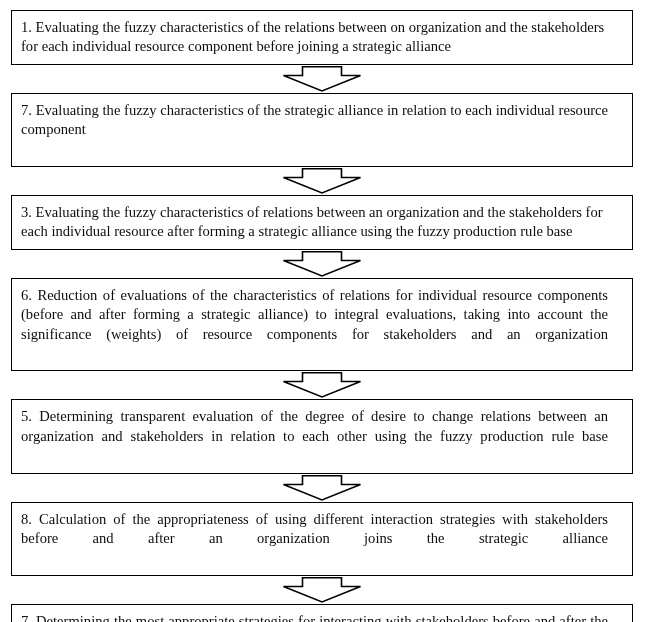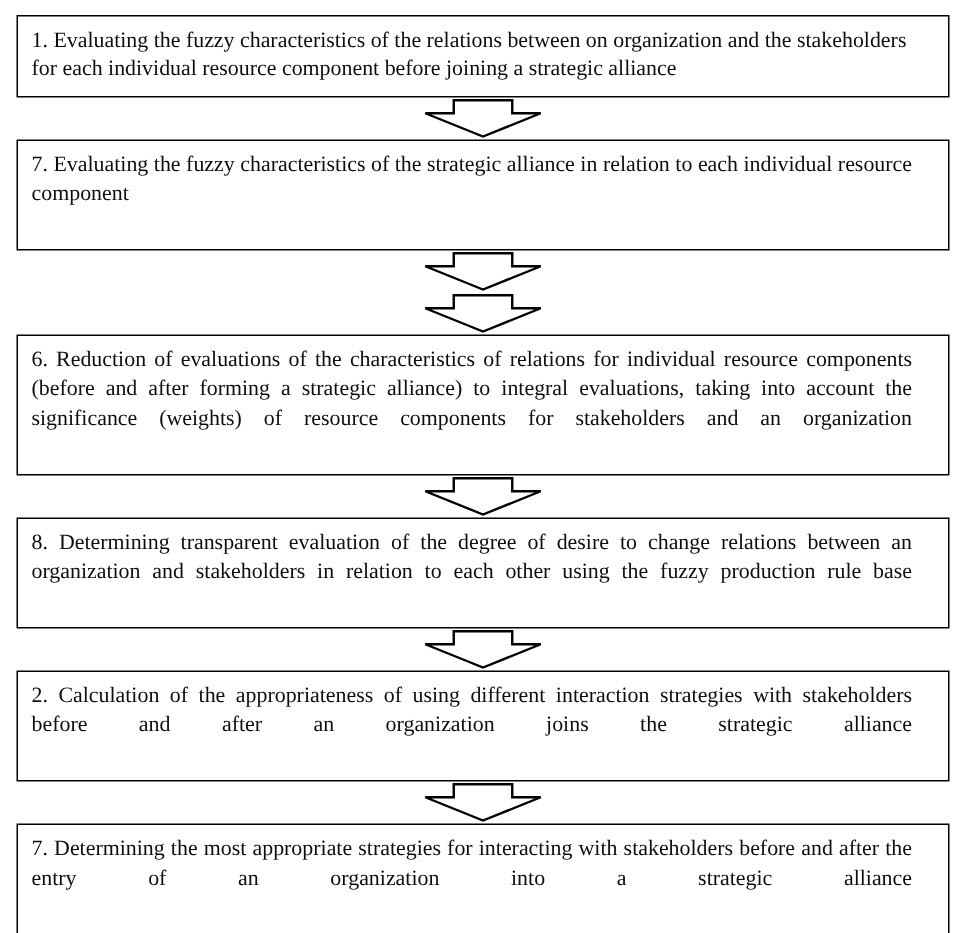--- a/index.html
+++ b/index.html
@@ -91,20 +91,25 @@
       <p class="step-text justified">7. Evaluating the fuzzy characteristics of the strategic alliance in relation to each indi­vidual resource component</p>
     </div>
   </div>
 
   <div class="connector">
     <svg width="80" height="26" viewBox="0 0 80 26">
       <polygon points="20.5,0.8 59.5,0.8 59.5,9.5 78.5,9.5 40,25 1.5,9.5 20.5,9.5" fill="#ffffff" stroke="#000000" stroke-width="1.6" stroke-linejoin="miter"></polygon>
     </svg>
   </div>
 
+  <div class="step-row">
+    <div class="step-box">
+      <p class="step-text">3. Evaluating the fuzzy characteristics of relations between an organization and the stakeholders for each individual resource after forming a strategic alliance using the fuzzy production rule base</p>
+    </div>
+  </div>
 
   <div class="connector">
     <svg width="80" height="26" viewBox="0 0 80 26">
       <polygon points="20.5,0.8 59.5,0.8 59.5,9.5 78.5,9.5 40,25 1.5,9.5 20.5,9.5" fill="#ffffff" stroke="#000000" stroke-width="1.6" stroke-linejoin="miter"></polygon>
     </svg>
   </div>
 
   <div class="step-row">
     <div class="step-box">
       <p class="step-text justified">6. Reduction of evaluations of the characteristics of relations for individual resource components (before and after forming a strategic alliance) to integral evaluations, taking into account the significance (weights) of resource components for stakeholders and an organization</p>
@@ -112,33 +117,33 @@
   </div>
 
   <div class="connector">
     <svg width="80" height="26" viewBox="0 0 80 26">
       <polygon points="20.5,0.8 59.5,0.8 59.5,9.5 78.5,9.5 40,25 1.5,9.5 20.5,9.5" fill="#ffffff" stroke="#000000" stroke-width="1.6" stroke-linejoin="miter"></polygon>
     </svg>
   </div>
 
   <div class="step-row">
     <div class="step-box">
-      <p class="step-text justified">8. Determining transparent evaluation of the degree of desire to change relations be­tween an organization and stakeholders in relation to each other using the fuzzy produc­tion rule base</p>
+      <p class="step-text justified">5. Determining transparent evaluation of the degree of desire to change relations be­tween an organization and stakeholders in relation to each other using the fuzzy produc­tion rule base</p>
     </div>
   </div>
 
   <div class="connector">
     <svg width="80" height="26" viewBox="0 0 80 26">
       <polygon points="20.5,0.8 59.5,0.8 59.5,9.5 78.5,9.5 40,25 1.5,9.5 20.5,9.5" fill="#ffffff" stroke="#000000" stroke-width="1.6" stroke-linejoin="miter"></polygon>
     </svg>
   </div>
 
   <div class="step-row">
     <div class="step-box">
-      <p class="step-text justified">2. Calculation of the appropriateness of using different interaction strategies with stake­holders before and after an organization joins the strategic alliance</p>
+      <p class="step-text justified">8. Calculation of the appropriateness of using different interaction strategies with stake­holders before and after an organization joins the strategic alliance</p>
     </div>
   </div>
 
   <div class="connector">
     <svg width="80" height="26" viewBox="0 0 80 26">
       <polygon points="20.5,0.8 59.5,0.8 59.5,9.5 78.5,9.5 40,25 1.5,9.5 20.5,9.5" fill="#ffffff" stroke="#000000" stroke-width="1.6" stroke-linejoin="miter"></polygon>
     </svg>
   </div>
 
   <div class="step-row">

